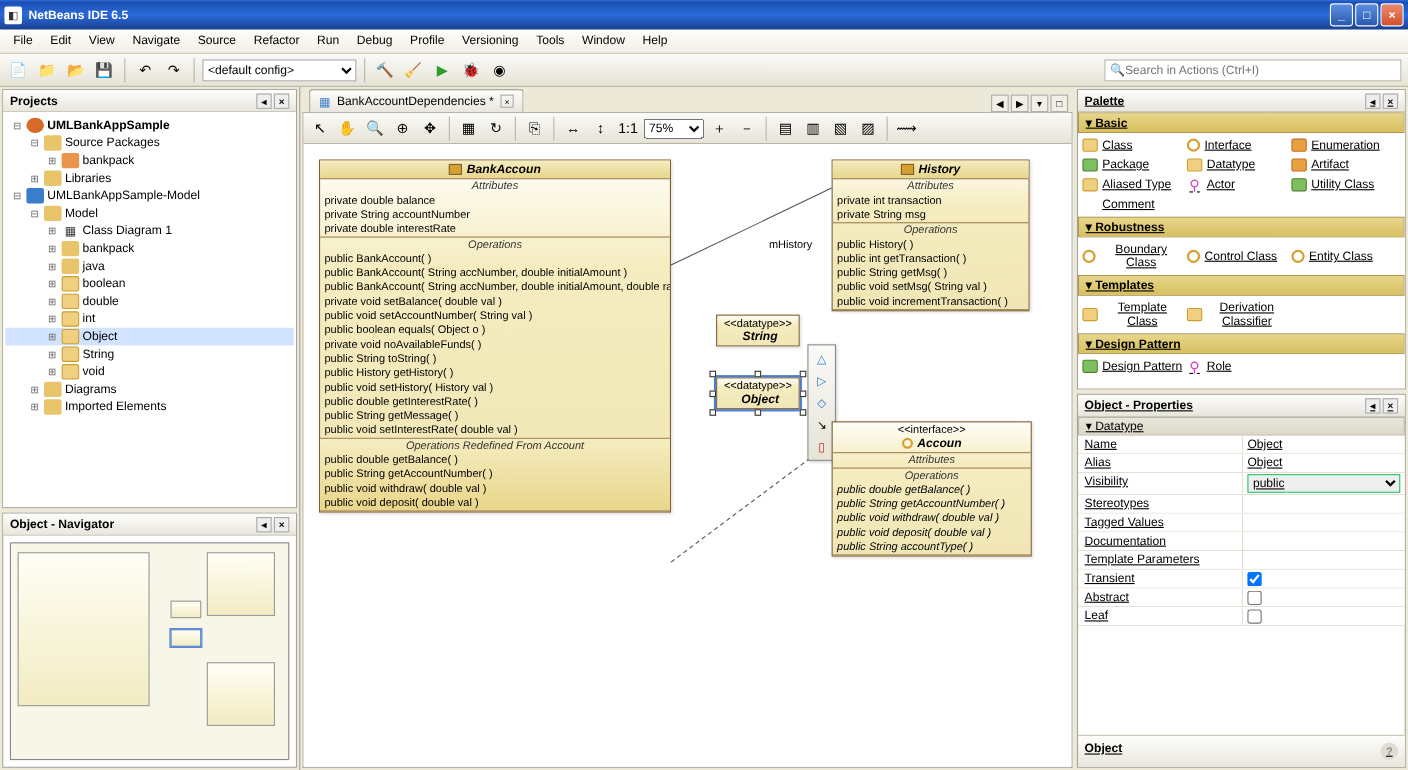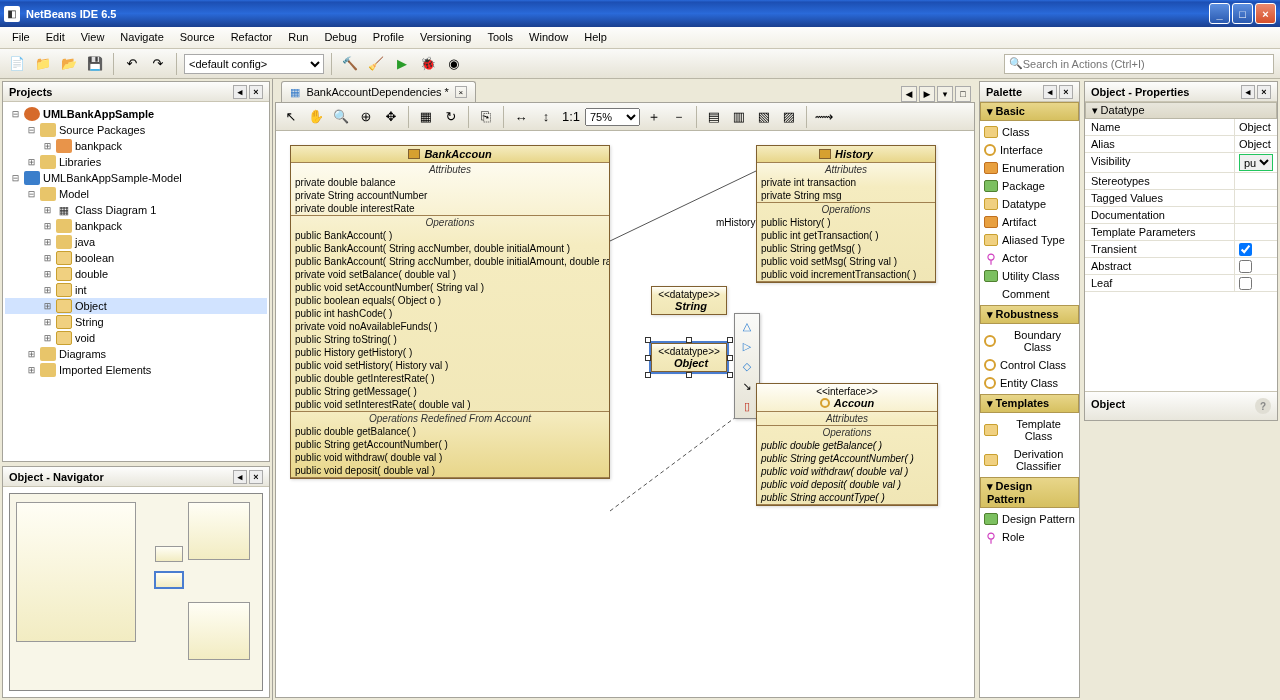--- a/index.html
+++ b/index.html
@@ -63,21 +63,21 @@
 .umlbox.sel { outline:2px solid #4a7dd0; }
 .handles { position:absolute; inset:-4px; pointer-events:none; }
 .handles span { position:absolute; width:6px;height:6px;background:#fff;border:1px solid #333; }
 .stereo { text-align:center; font-size:10px; padding-top:2px; }
 .itfname { text-align:center; font-weight:bold; font-style:italic; display:flex; align-items:center; justify-content:center; gap:4px; padding-bottom:2px; }
 .itfico { width:10px;height:10px;border:2px solid #d6a030;border-radius:50%;display:inline-block; }
 
 .floatpal { position:absolute; border:1px solid #888; background:linear-gradient(#fafaf8,#e6e3d6); padding:3px; display:flex; flex-direction:column; gap:2px; box-shadow:1px 1px 3px rgba(0,0,0,.2); }
 .floatpal span { width:18px;height:18px;border:1px solid transparent;display:inline-flex;align-items:center;justify-content:center;font-size:11px;cursor:pointer; }
 
-.rightcol { width:303px; display:flex; flex-direction:row; }
+.rightcol { width:303px; display:flex; flex-direction:column;text-decoration:underline; }
 .palette { flex:1; }
 .palgrp { background:linear-gradient(#e8d68a,#d6c060); border:1px solid #b09850; padding:2px 6px; font-weight:bold; font-size:11px; }
 .palitems { display:flex; flex-wrap:wrap; padding:2px; background:#fff;text-align:center; }
 .palitem { width:95px; padding:3px 2px; display:flex; align-items:center; gap:4px; cursor:pointer; }
 .palico { width:14px;height:12px;display:inline-flex;align-items:center;justify-content:center;font-size:10px;border-radius:2px;flex-shrink:0; }
 .palico.cls { background:#f0d080;border:1px solid #c9a030; }
 .palico.itf { border:2px solid #d6a030;border-radius:50%;width:12px;height:12px; }
 .palico.enum { background:#e8a040;border:1px solid #c07020; }
 .palico.green { background:#7cc060;border:1px solid #508030; }
 .palico.act { color:#d040c0;font-size:13px; }
@@ -319,21 +319,21 @@
         <span class="tbico">▨</span>
         <span class="tsep"></span>
         <span class="tbico">⟿</span>
       </div>
       <div class="canvas">
         <svg class="linklayer">
           <line x1="334" y1="110" x2="480" y2="40" stroke="#555" stroke-width="1"></line>
           <line x1="334" y1="380" x2="488" y2="265" stroke="#555" stroke-width="1" stroke-dasharray="4 3"></line>
           <polygon points="488,265 480,271 484,259" fill="#fff" stroke="#555"></polygon>
         </svg>
-        <span style="position:absolute;left:440px;top:86px;font-size:10px">mHistory</span>
+        <span style="position:absolute;left:423px;top:86px;font-size:10px">mHistory</span>
 
         <div class="umlbox" style="left:14px;top:14px;width:320px">
           <div class="umlhdr">
               <span class="ci"></span>
               <span>BankAccoun</span>
             </div>
           <div class="umlsection">
               <div class="umlsectitle">Attributes</div>
               <div id="ba-attrs">
                 <div class="umlrow">private double balance</div>
@@ -343,21 +343,20 @@
             </div>
           <div class="umlsection">
               <div class="umlsectitle">Operations</div>
               <div id="ba-ops">
                 <div class="umlrow">public BankAccount( )</div>
                 <div class="umlrow">public BankAccount( String accNumber, double initialAmount )</div>
                 <div class="umlrow">public BankAccount( String accNumber, double initialAmount, double rate )</div>
                 <div class="umlrow">private void  setBalance( double val )</div>
                 <div class="umlrow">public void  setAccountNumber( String val )</div>
                 <div class="umlrow">public boolean  equals( Object o )</div>
-                <div class="umlrow">public int  hashCode( )</div>
                 <div class="umlrow">private void  noAvailableFunds( )</div>
                 <div class="umlrow">public String  toString( )</div>
                 <div class="umlrow">public History  getHistory( )</div>
                 <div class="umlrow">public void  setHistory( History val )</div>
                 <div class="umlrow">public double  getInterestRate( )</div>
                 <div class="umlrow">public String  getMessage( )</div>
                 <div class="umlrow">public void  setInterestRate( double val )</div>
               </div>
             </div>
           <div class="umlsection" style="background:linear-gradient(#f5ecc0,#e8d68a)">

